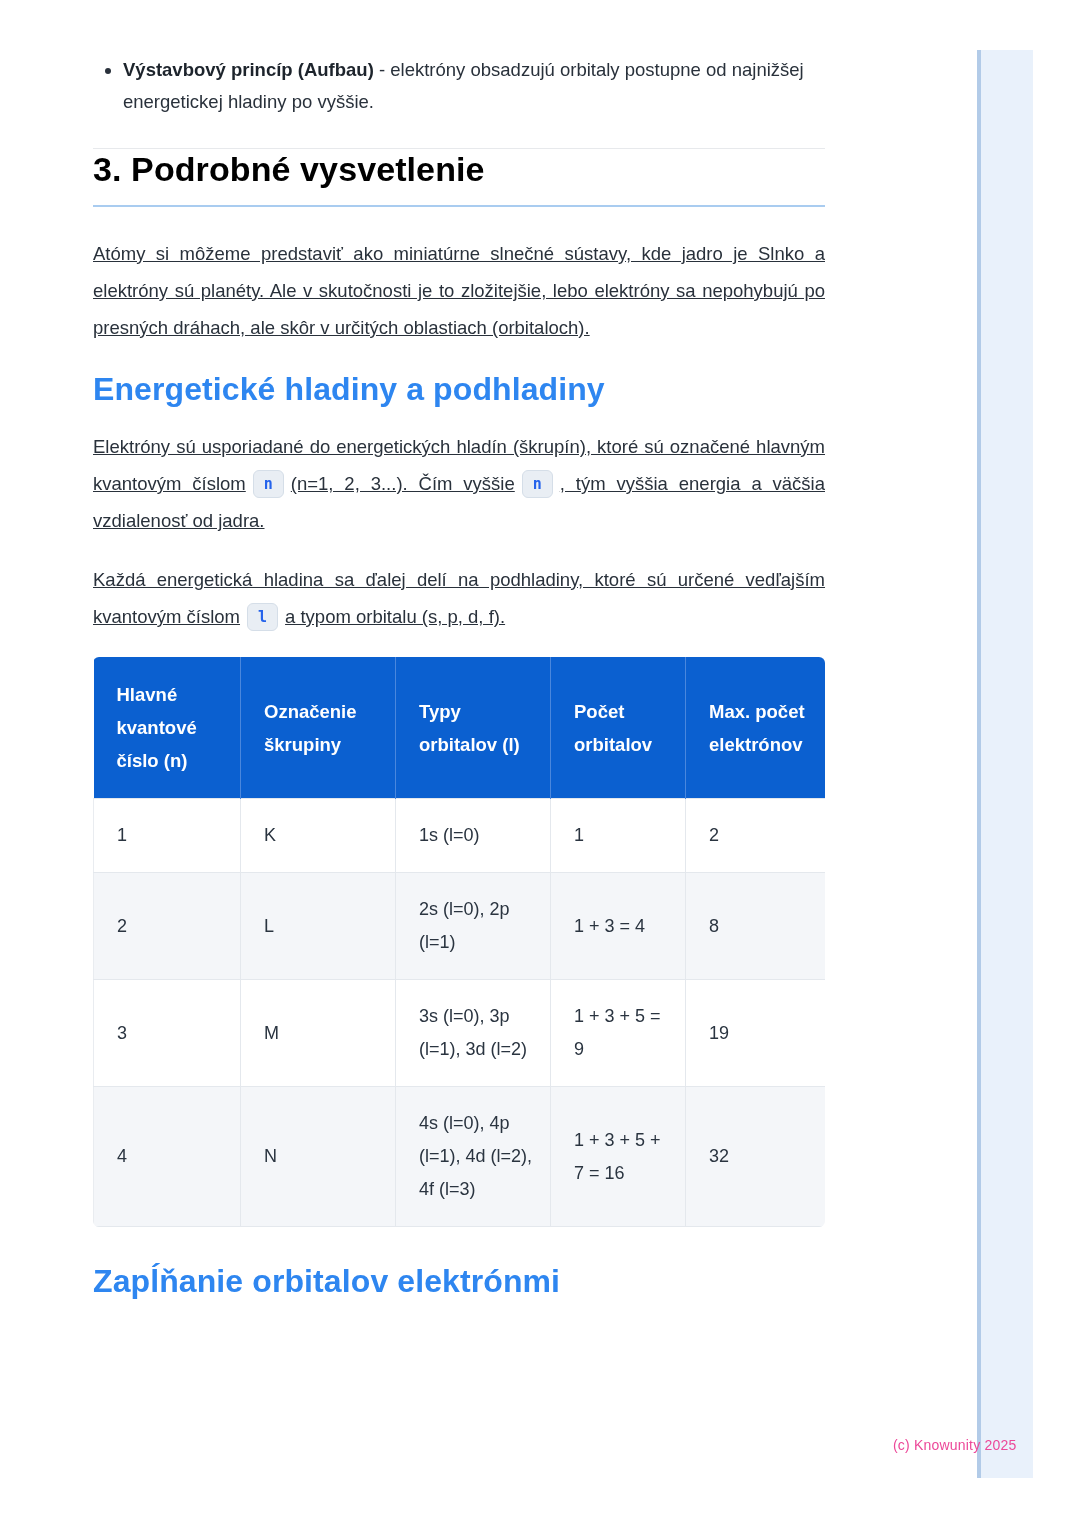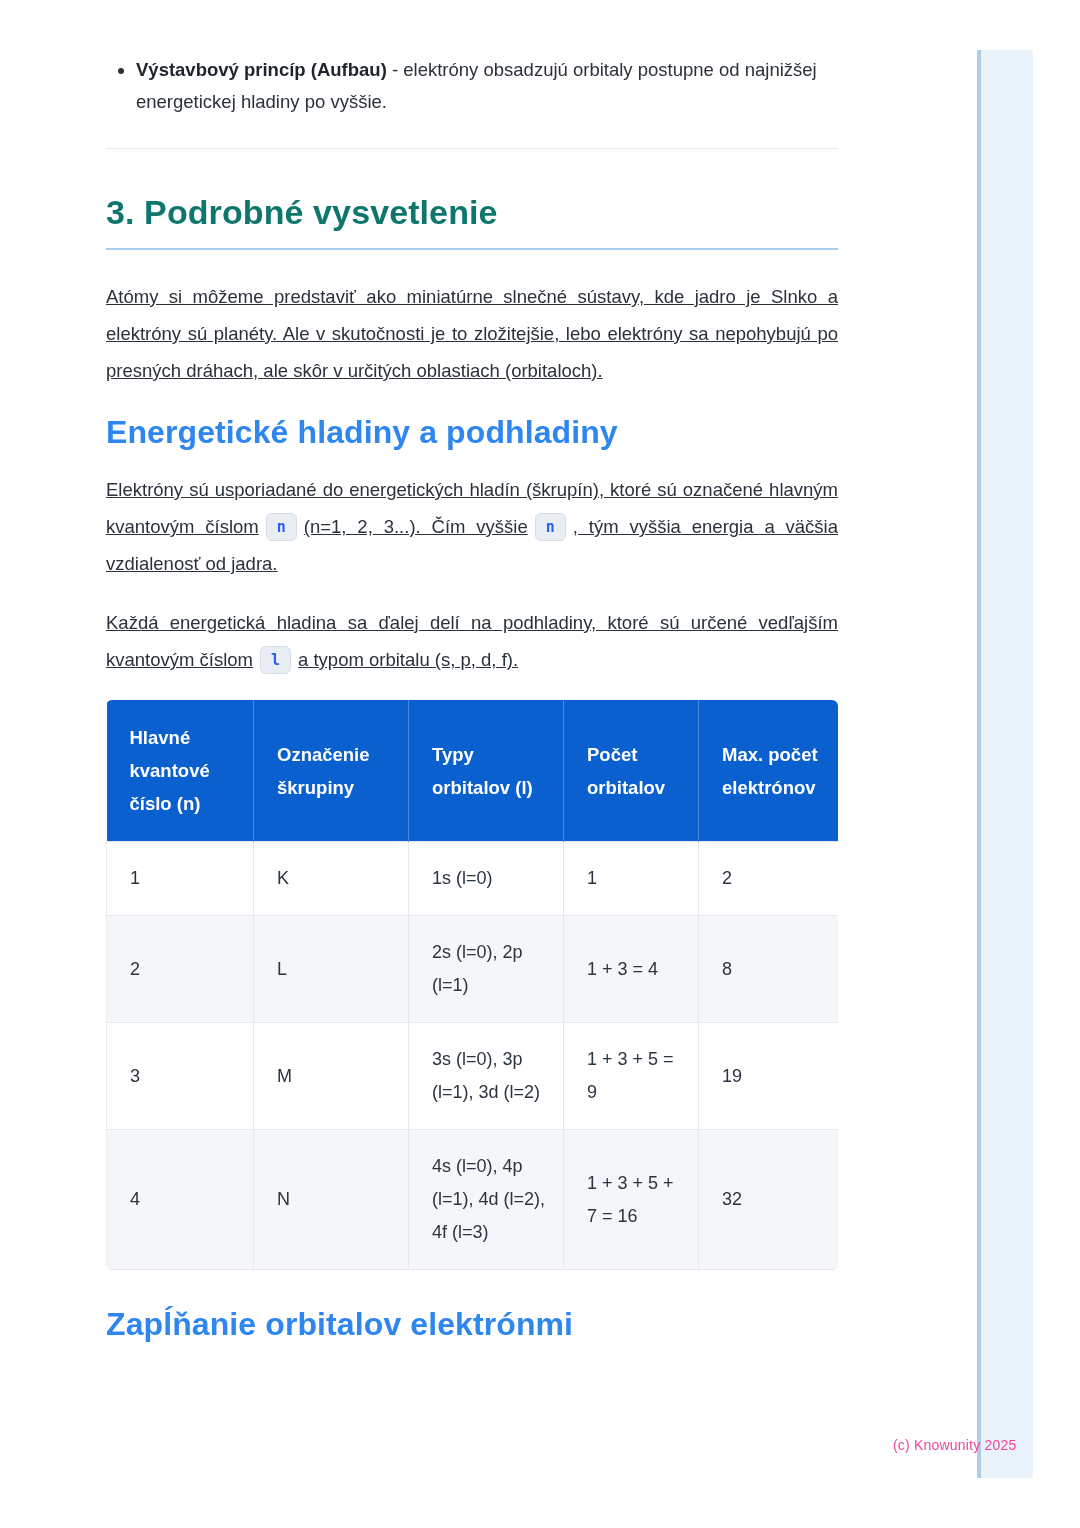--- a/index.html
+++ b/index.html
@@ -30,21 +30,21 @@
     top: 1437px;
     left: 893px;
     z-index: 2;
     font-size: 14px;
     color: #ec4899;
     letter-spacing: 0.2px;
   }
 
   .content {
     position: absolute;
-    left: 106px;
+    left: 93px;
     top: 0;
     width: 732px;
     z-index: 1;
   }
 
   
   ul.bullets {
     margin-top: 54px;
     padding-left: 30px;
     list-style: disc;
@@ -56,25 +56,24 @@
   }
   ul.bullets li b { color: #1d242c; }
 
   .divider {
     border: none;
     border-top: 1px solid #e7e9ec;
     margin-top: 30px;
   }
 
   h1.section-title {
-    margin-top: 43px;
     font-size: 34px;
     line-height: 40px;
     font-weight: 700;
-    color: #0f766e;
+    color: #000000;
     padding-bottom: 16px;
     border-bottom: 2px solid #a9ccf0;
     letter-spacing: 0.1px;
   }
 
   p.body-text {
     margin-top: 28px;
     font-size: 18.5px;
     line-height: 37px;
     text-align: justify;

